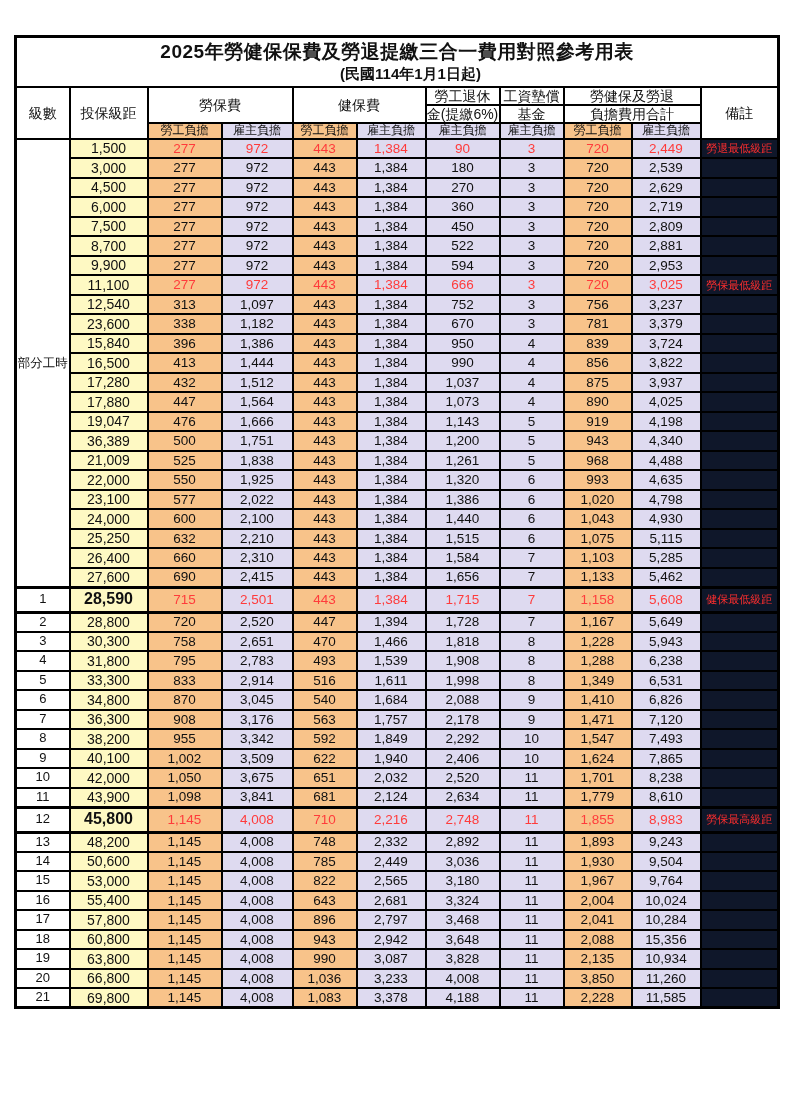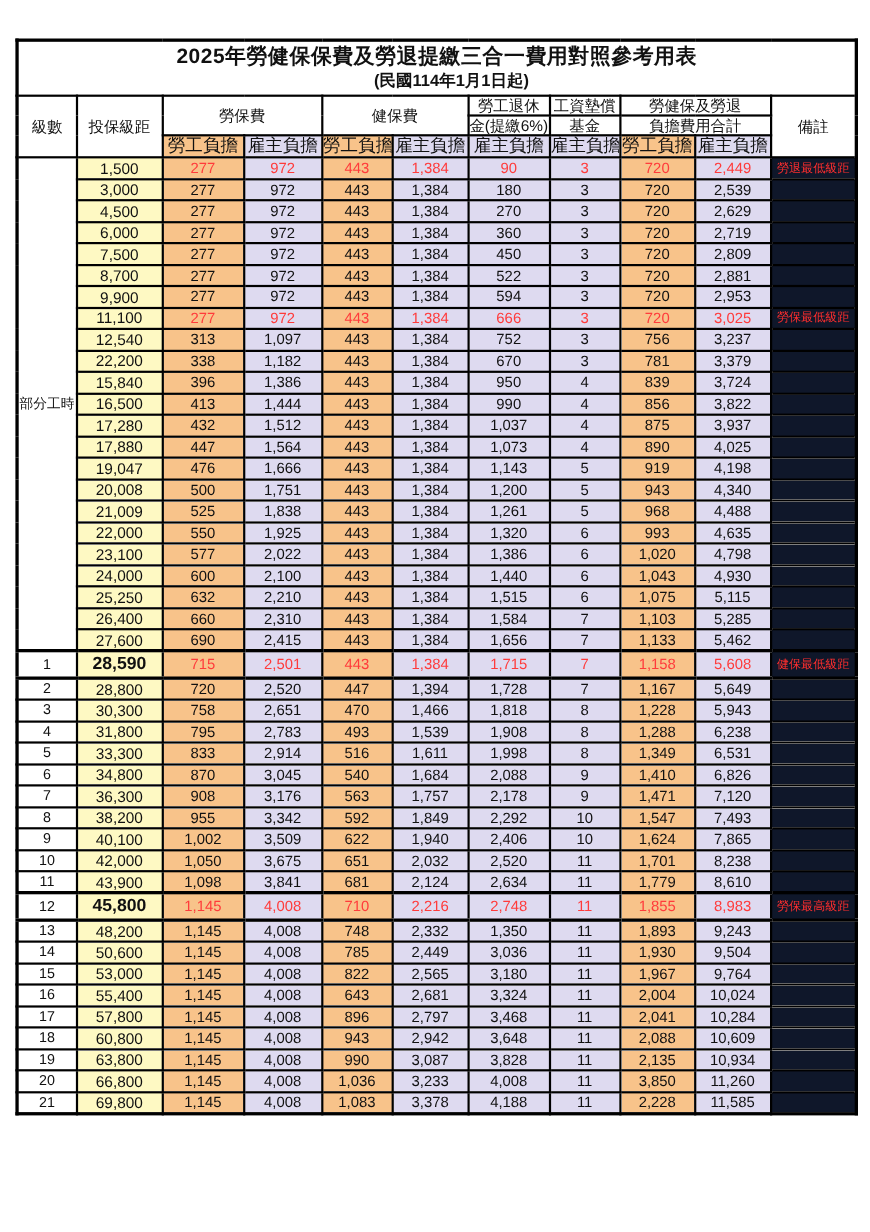--- a/index.html
+++ b/index.html
@@ -33,21 +33,21 @@
     line-height:1.15;
     overflow:hidden;
     white-space:nowrap;
   }
   
   .title-cell{height:50px;padding:3px 0;}
   .title-main{font-size:19px;font-weight:bold;letter-spacing:.5px;}
   .title-sub{font-size:15px;font-weight:bold;margin-top:2px;padding-left:27px;}
   
   .h1 th,.h2 th{height:18px;font-size:14px;}
-  .h3 th{height:16px;font-size:16px;margin-left:33px;}
+  .h3 th{height:16px;font-size:12px;margin-left:33px;}
   th.emp{background:var(--emp-bg);}
   th.er{background:var(--er-bg);}
   
   .data-row td{height:19.5px;}
   .level-cell{font-size:13px;background:#fff;}
   .part-time-cell{font-size:12.5px;letter-spacing:0;}
   .bracket-cell{font-size:14px;background:#fef9c3;}
   .value-cell{font-size:13.5px;}
   td.emp{background:var(--emp-bg);}
   td.er{background:var(--er-bg);}
@@ -211,21 +211,21 @@
           <td class="value-cell er">1,097</td>
           <td class="value-cell emp">443</td>
           <td class="value-cell er">1,384</td>
           <td class="value-cell er">752</td>
           <td class="value-cell er">3</td>
           <td class="value-cell emp">756</td>
           <td class="value-cell er">3,237</td>
           <td class="remark-cell"></td>
         </tr>
         <tr class="data-row">
-          <td class="bracket-cell">22,200</td>
+          <td class="bracket-cell">23,600</td>
           <td class="value-cell emp">338</td>
           <td class="value-cell er">1,182</td>
           <td class="value-cell emp">443</td>
           <td class="value-cell er">1,384</td>
           <td class="value-cell er">670</td>
           <td class="value-cell er">3</td>
           <td class="value-cell emp">781</td>
           <td class="value-cell er">3,379</td>
           <td class="remark-cell"></td>
         </tr>
@@ -283,21 +283,21 @@
           <td class="value-cell er">1,666</td>
           <td class="value-cell emp">443</td>
           <td class="value-cell er">1,384</td>
           <td class="value-cell er">1,143</td>
           <td class="value-cell er">5</td>
           <td class="value-cell emp">919</td>
           <td class="value-cell er">4,198</td>
           <td class="remark-cell"></td>
         </tr>
         <tr class="data-row">
-          <td class="bracket-cell">20,008</td>
+          <td class="bracket-cell">36,389</td>
           <td class="value-cell emp">500</td>
           <td class="value-cell er">1,751</td>
           <td class="value-cell emp">443</td>
           <td class="value-cell er">1,384</td>
           <td class="value-cell er">1,200</td>
           <td class="value-cell er">5</td>
           <td class="value-cell emp">943</td>
           <td class="value-cell er">4,340</td>
           <td class="remark-cell"></td>
         </tr>
@@ -541,21 +541,21 @@
           <td class="value-cell er">8,983</td>
           <td class="remark-cell">勞保最高級距</td>
         </tr>
         <tr class="data-row">
           <td class="level-cell">13</td>
           <td class="bracket-cell">48,200</td>
           <td class="value-cell emp">1,145</td>
           <td class="value-cell er">4,008</td>
           <td class="value-cell emp">748</td>
           <td class="value-cell er">2,332</td>
-          <td class="value-cell er">1,350</td>
+          <td class="value-cell er">2,892</td>
           <td class="value-cell er">11</td>
           <td class="value-cell emp">1,893</td>
           <td class="value-cell er">9,243</td>
           <td class="remark-cell"></td>
         </tr>
         <tr class="data-row">
           <td class="level-cell">14</td>
           <td class="bracket-cell">50,600</td>
           <td class="value-cell emp">1,145</td>
           <td class="value-cell er">4,008</td>
@@ -609,21 +609,21 @@
         <tr class="data-row">
           <td class="level-cell">18</td>
           <td class="bracket-cell">60,800</td>
           <td class="value-cell emp">1,145</td>
           <td class="value-cell er">4,008</td>
           <td class="value-cell emp">943</td>
           <td class="value-cell er">2,942</td>
           <td class="value-cell er">3,648</td>
           <td class="value-cell er">11</td>
           <td class="value-cell emp">2,088</td>
-          <td class="value-cell er">10,609</td>
+          <td class="value-cell er">15,356</td>
           <td class="remark-cell"></td>
         </tr>
         <tr class="data-row">
           <td class="level-cell">19</td>
           <td class="bracket-cell">63,800</td>
           <td class="value-cell emp">1,145</td>
           <td class="value-cell er">4,008</td>
           <td class="value-cell emp">990</td>
           <td class="value-cell er">3,087</td>
           <td class="value-cell er">3,828</td>

